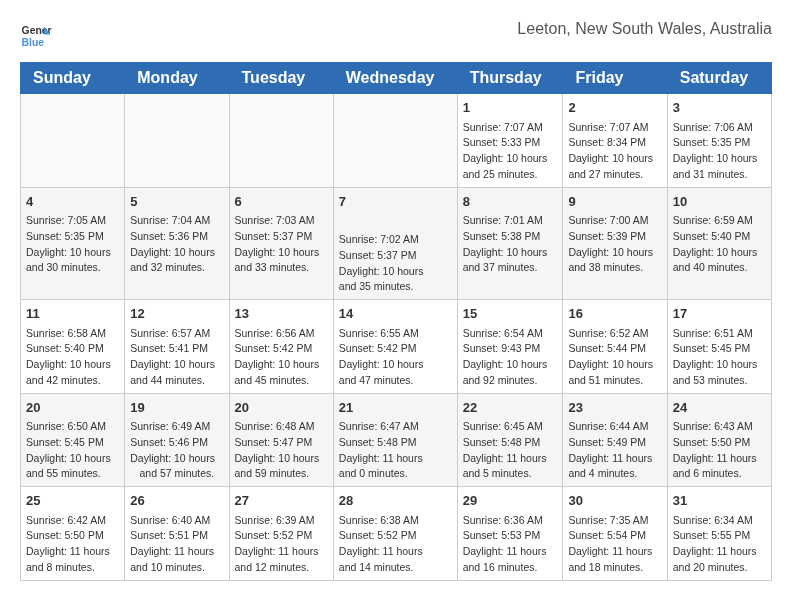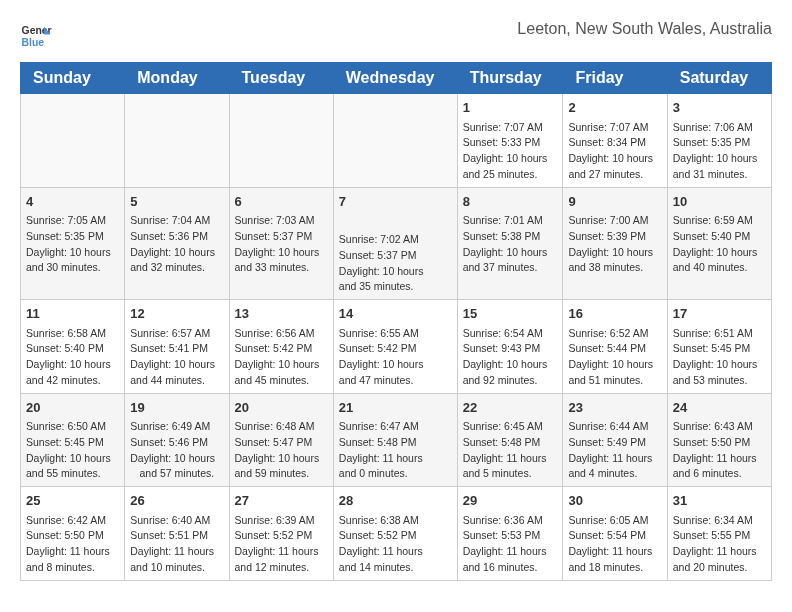--- a/index.html
+++ b/index.html
@@ -319,21 +319,21 @@
         </td>
         <td>
           <span class="day-num">29</span>
           <span style="display: block;">Sunrise: 6:36 AM</span>
           <span style="display: block;">Sunset: 5:53 PM</span>
           <span style="display: block;">Daylight: 11 hours</span>
           <span style="display: block;">and 16 minutes.</span>
         </td>
         <td>
           <span class="day-num">30</span>
-          <span style="display: block;">Sunrise: 6:05 AM</span>
+          <span style="display: block;">Sunrise: 7:35 AM</span>
           <span style="display: block;">Sunset: 5:54 PM</span>
           <span style="display: block;">Daylight: 11 hours</span>
           <span style="display: block;">and 18 minutes.</span>
         </td>
         <td>
           <span class="day-num">31</span>
           <span style="display: block;">Sunrise: 6:34 AM</span>
           <span style="display: block;">Sunset: 5:55 PM</span>
           <span style="display: block;">Daylight: 11 hours</span>
           <span style="display: block;">and 20 minutes.</span>

